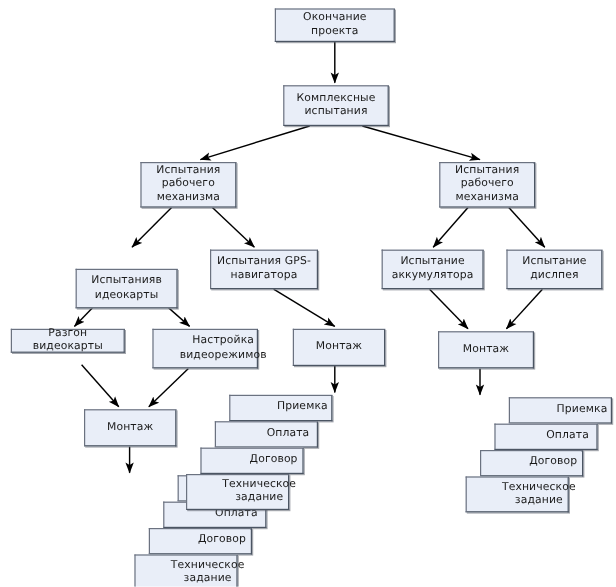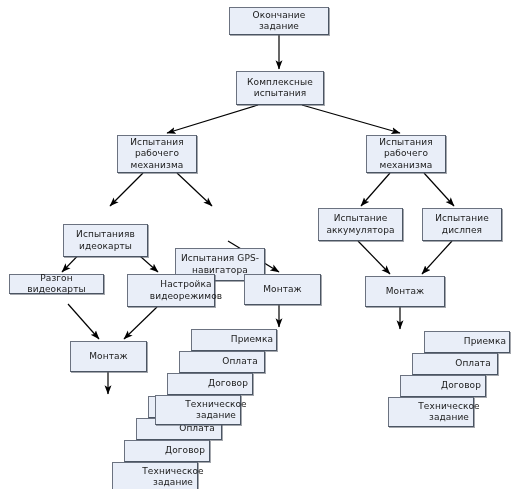--- a/index.html
+++ b/index.html
@@ -78,41 +78,41 @@
         <line x1="452" y1="241" x2="422" y2="274" stroke="#000000" stroke-width="1.2" marker-end="url(#arrow)"></line>
         <line x1="68" y1="304" x2="99" y2="339" stroke="#000000" stroke-width="1.2" marker-end="url(#arrow)"></line>
         <line x1="157" y1="307" x2="124" y2="339" stroke="#000000" stroke-width="1.2" marker-end="url(#arrow)"></line>
         <line x1="279" y1="305" x2="279" y2="327" stroke="#000000" stroke-width="1.2" marker-end="url(#arrow)"></line>
         <line x1="400" y1="307" x2="400" y2="329" stroke="#000000" stroke-width="1.2" marker-end="url(#arrow)"></line>
         <line x1="108" y1="372" x2="108" y2="394" stroke="#000000" stroke-width="1.2" marker-end="url(#arrow)"></line>
       </g>
   </svg>
   <div id="node-layer">
       <div class="node" style="left: 229px; top: 7px; width: 100px; height: 28px;">
-        <span>Окончание задание</span>
+        <span>Окончание проекта</span>
       </div>
       <div class="node" style="left: 236px; top: 71px; width: 88px; height: 34px;">
         <span>Комплексные
 испытания</span>
       </div>
       <div class="node" style="left: 117px; top: 135px; width: 80px; height: 38px;">
         <span>Испытания
 рабочего
 механизма</span>
       </div>
       <div class="node" style="left: 366px; top: 135px; width: 80px; height: 38px;">
         <span>Испытания
 рабочего
 механизма</span>
       </div>
       <div class="node" style="left: 63px; top: 208px; width: 85px; height: 33px; margin-top: 16px;">
         <span>Испытанияв
 идеокарты</span>
       </div>
-      <div class="node" style="left: 175px; top: 208px; width: 90px; height: 33px; margin-top: 40px;">
+      <div class="node" style="left: 175px; top: 208px; width: 90px; height: 33px;">
         <span>Испытания GPS-
 навигатора</span>
       </div>
       <div class="node" style="left: 318px; top: 208px; width: 85px; height: 33px;">
         <span>Испытание
 аккумулятора</span>
       </div>
       <div class="node" style="left: 422px; top: 208px; width: 80px; height: 33px;">
         <span>Испытание
 дислпея</span>

